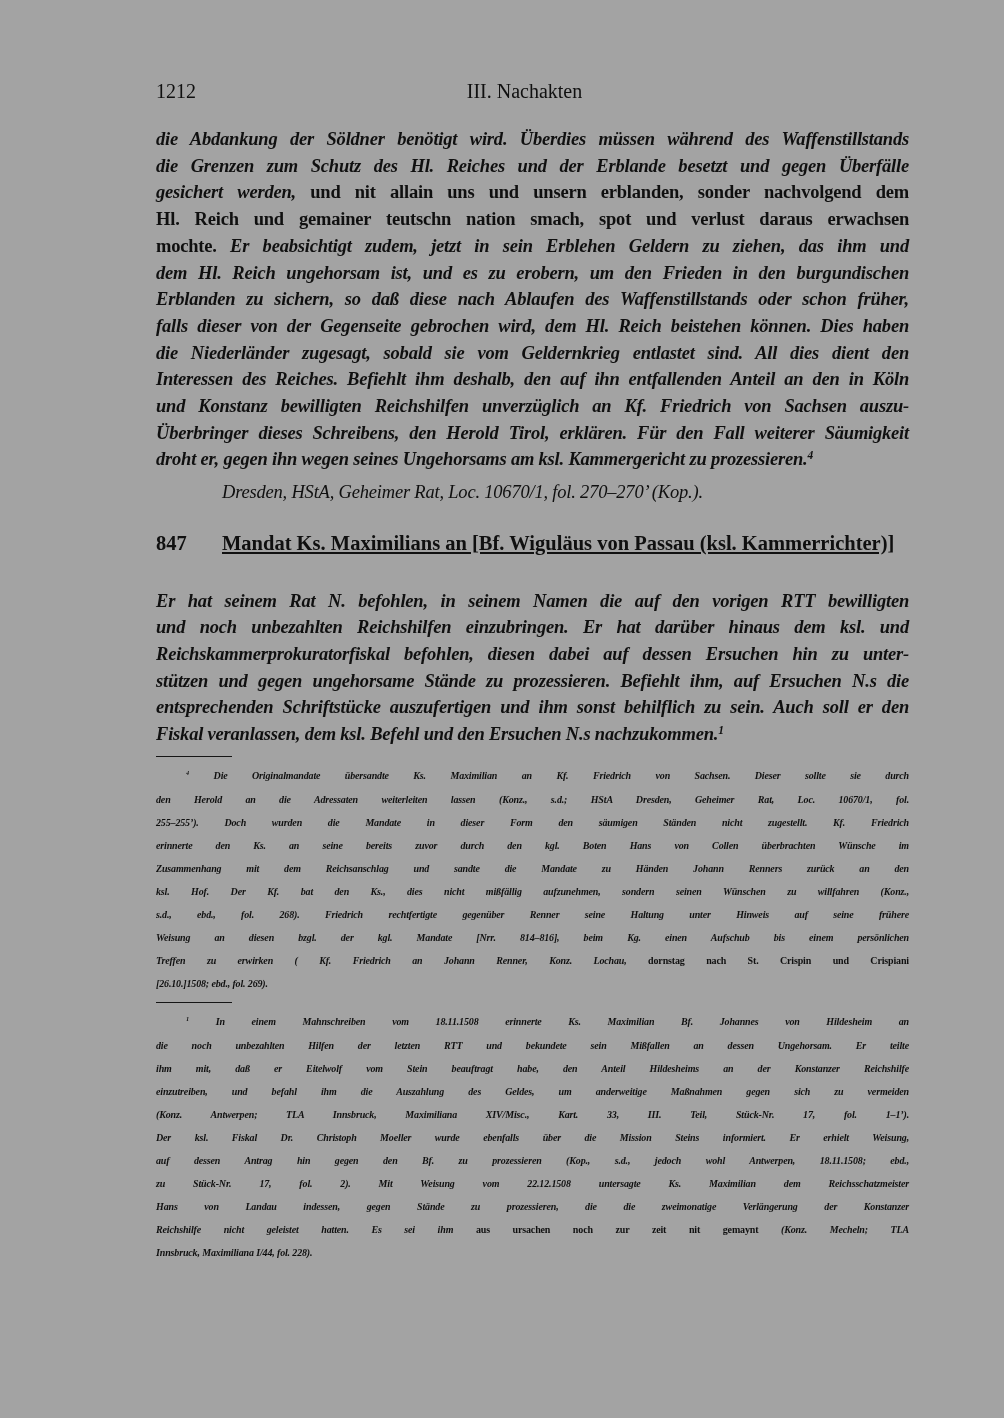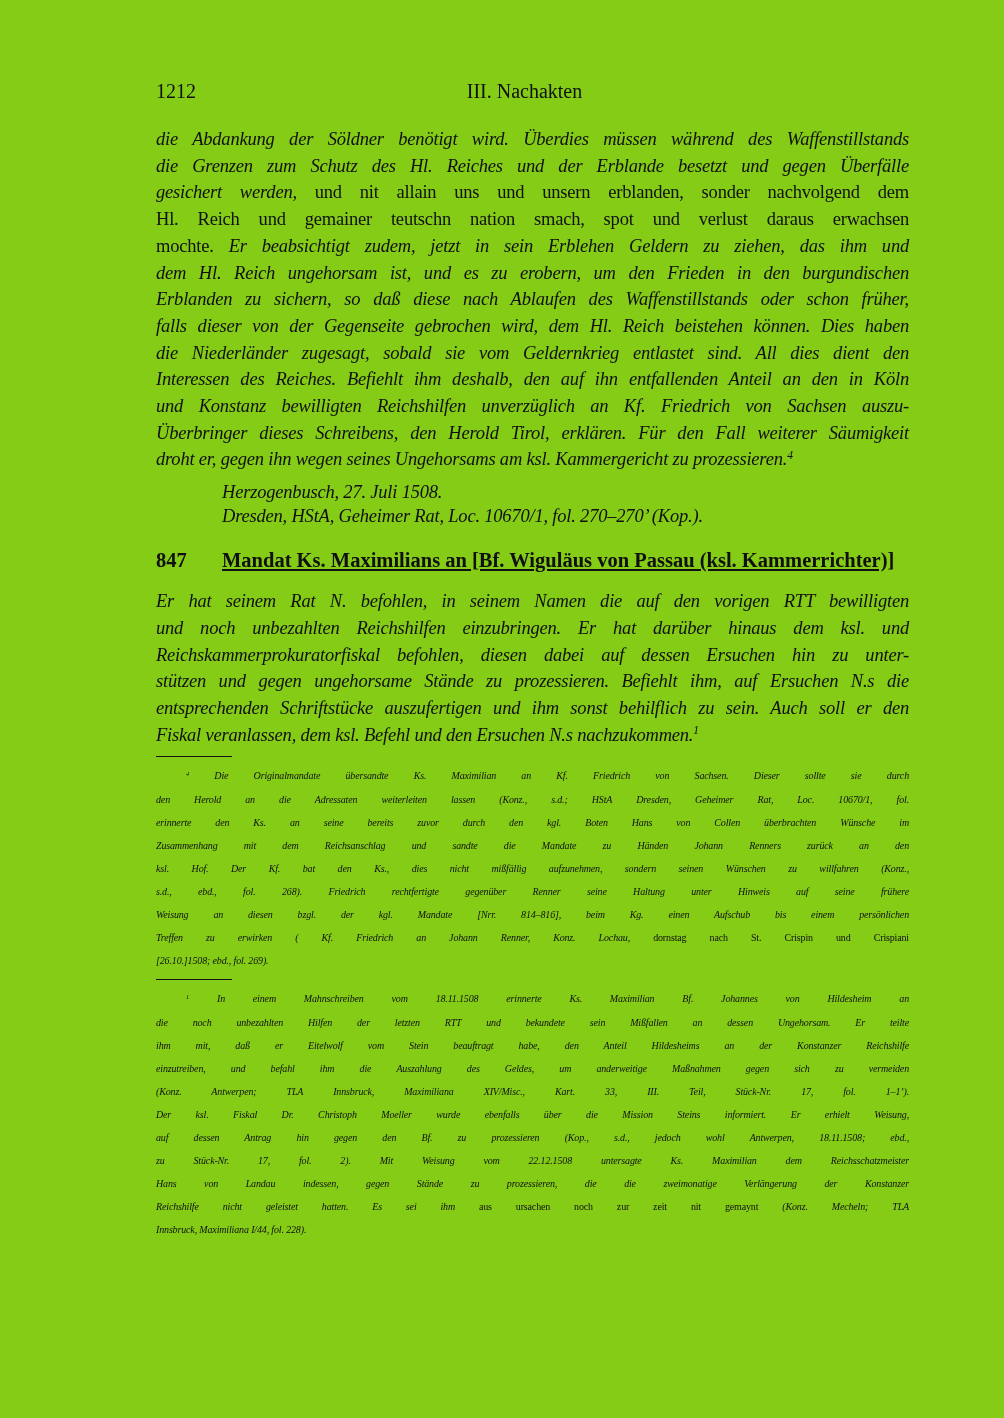--- a/index.html
+++ b/index.html
@@ -1,21 +1,21 @@
 <!DOCTYPE html>
 <html><head>
 <meta charset="utf-8">
 <style>
   html,body { margin:0; padding:0; background:#e8e8e8; }
   .page {
     position: relative;
     width: 1004px;
     height: 1418px;
     margin: 0 auto;
-    background: #84cc16;
+    background: #a3a3a3;
     color: #101010;
     font-family: "Liberation Serif", "DejaVu Serif", serif;
     overflow: hidden;
   }
   .content {
     position: absolute;
     left: 156px;
     top: 0;
     width: 753px;
     padding-top: 80px;
@@ -28,50 +28,50 @@
   }
   .pagehead .pagenum { position: absolute; left: 0; top: 0; }
   .pagehead .runhead { position: absolute; left: 0; right: 16px; top: 0; text-align: center; }
 
   .summary {
     margin-top: 24px;
     font-size: 18.5px;
     line-height: 26.7px;
     letter-spacing: -0.2px;
   }
-  .tline { text-align: justify; text-align-last: justify; white-space: normal; }
+  .tline { text-align: justify; text-align-last: justify; white-space: normal; font-weight: bold; }
   .tline-last { text-align-last: left; }
   .seg-i { font-style: italic; }
   .seg-r { font-style: normal; }
   .seg-sup {
     font-style: italic;
     font-size: 62%;
     position: relative;
     top: -0.55em;
     letter-spacing: 0;
   }
   .dateblock {
     margin-top: 6px;
     font-size: 18.5px;
     line-height: 23.5px;
     font-style: italic;
     padding-left: 66px;
     letter-spacing: -0.2px;
   }
   .docheading {
-    margin-top: 21px;
+    margin-top: 27px;
     font-size: 20.5px;
     line-height: 23px;
     font-weight: bold;
     display: flex;
   }
   .docheading .docnum { width: 66px; flex: 0 0 66px; }
   .docheading .doctitle { flex: 1; text-decoration: underline; }
 
-  .summary2 { margin-top: 16px; }
+  .summary2 { margin-top: 33px; }
 
   .fnsep {
     width: 76px;
     border: 0;
     border-top: 1.6px solid #151515;
     margin: 0;
   }
   .fnsep1 { margin-top: 6px; margin-bottom: 7px; }
   .fnsep2 { margin-top: 7px; margin-bottom: 7px; }
   .footnote {
@@ -102,21 +102,20 @@
         <div class="tline"><span class="seg-i">Erblanden zu sichern, so daß diese nach Ablaufen des Waffenstillstands oder schon früher,</span></div>
         <div class="tline"><span class="seg-i">falls dieser von der Gegenseite gebrochen wird, dem Hl. Reich beistehen können. Dies haben</span></div>
         <div class="tline"><span class="seg-i">die Niederländer zugesagt, sobald sie vom Geldernkrieg entlastet sind. All dies dient den</span></div>
         <div class="tline"><span class="seg-i">Interessen des Reiches. Befiehlt ihm deshalb, den auf ihn entfallenden Anteil an den in Köln</span></div>
         <div class="tline"><span class="seg-i">und Konstanz bewilligten Reichshilfen unverzüglich an Kf. Friedrich von Sachsen auszu-</span></div>
         <div class="tline"><span class="seg-i">Überbringer dieses Schreibens, den Herold Tirol, erklären. Für den Fall weiterer Säumigkeit</span></div>
         <div class="tline tline-last"><span class="seg-i">droht er, gegen ihn wegen seines Ungehorsams am ksl. Kammergericht zu prozessieren.</span><span class="seg-sup">4</span></div>
       </div>
 
     <div class="dateblock">
-      <div>Herzogenbusch, 27. Juli 1508.</div>
       <div>Dresden, HStA, Geheimer Rat, Loc. 10670/1, fol. 270–270’ (Kop.).</div>
     </div>
 
     <div class="docheading">
       <span class="docnum">847</span>
       <span class="doctitle">Mandat Ks. Maximilians an [Bf. Wiguläus von Passau (ksl. Kammerrichter)]</span>
     </div>
 
     <div class="summary summary2">
         <div class="tline"><span class="seg-i">Er hat seinem Rat N. befohlen, in seinem Namen die auf den vorigen RTT bewilligten</span></div>
@@ -125,20 +124,21 @@
         <div class="tline"><span class="seg-i">stützen und gegen ungehorsame Stände zu prozessieren. Befiehlt ihm, auf Ersuchen N.s die</span></div>
         <div class="tline"><span class="seg-i">entsprechenden Schriftstücke auszufertigen und ihm sonst behilflich zu sein. Auch soll er den</span></div>
         <div class="tline tline-last"><span class="seg-i">Fiskal veranlassen, dem ksl. Befehl und den Ersuchen N.s nachzukommen.</span><span class="seg-sup">1</span></div>
       </div>
 
     <hr class="fnsep fnsep1">
 
     <div class="footnote">
         <div class="tline"><span class="seg-sup">4</span><span class="seg-i"> Die Originalmandate übersandte Ks. Maximilian an Kf. Friedrich von Sachsen. Dieser sollte sie durch</span></div>
         <div class="tline"><span class="seg-i">den Herold an die Adressaten weiterleiten lassen (Konz., s.d.; HStA Dresden, Geheimer Rat, Loc. 10670/1, fol.</span></div>
+        <div class="tline"><span class="seg-i">255–255’). Doch wurden die Mandate in dieser Form den säumigen Ständen nicht zugestellt. Kf. Friedrich</span></div>
         <div class="tline"><span class="seg-i">erinnerte den Ks. an seine bereits zuvor durch den kgl. Boten Hans von Collen überbrachten Wünsche im</span></div>
         <div class="tline"><span class="seg-i">Zusammenhang mit dem Reichsanschlag und sandte die Mandate zu Händen Johann Renners zurück an den</span></div>
         <div class="tline"><span class="seg-i">ksl. Hof. Der Kf. bat den Ks., dies nicht mißfällig aufzunehmen, sondern seinen Wünschen zu willfahren (Konz.,</span></div>
         <div class="tline"><span class="seg-i">s.d., ebd., fol. 268). Friedrich rechtfertigte gegenüber Renner seine Haltung unter Hinweis auf seine frühere</span></div>
         <div class="tline"><span class="seg-i">Weisung an diesen bzgl. der kgl. Mandate [Nrr. 814–816], beim Kg. einen Aufschub bis einem persönlichen</span></div>
         <div class="tline"><span class="seg-i">Treffen zu erwirken ( Kf. Friedrich an Johann Renner, Konz. Lochau, </span><span class="seg-r">dornstag nach St. Crispin und Crispiani</span></div>
         <div class="tline tline-last"><span class="seg-i">[26.10.]1508; ebd., fol. 269).</span></div>
       </div>
 
     <hr class="fnsep fnsep2">

